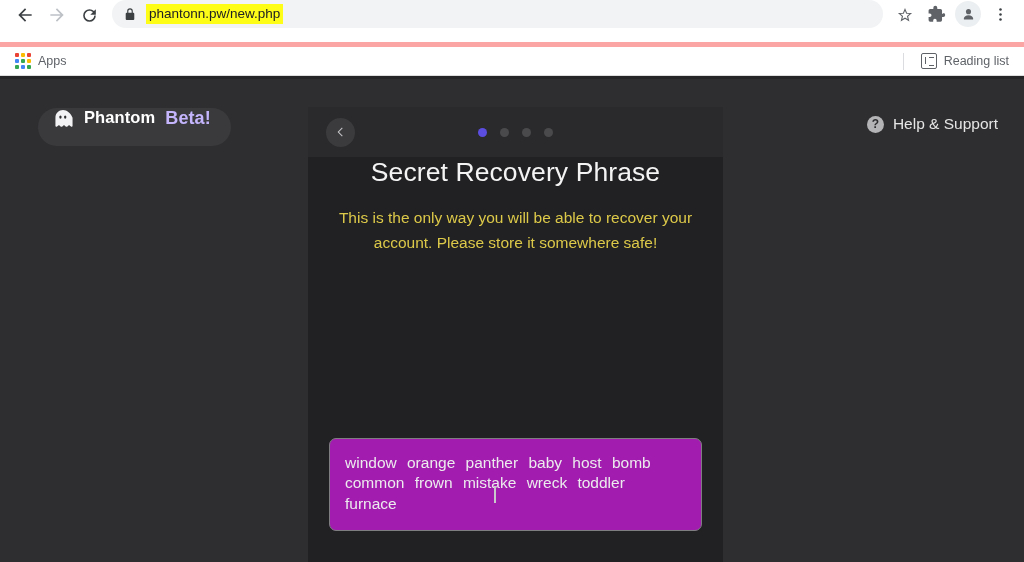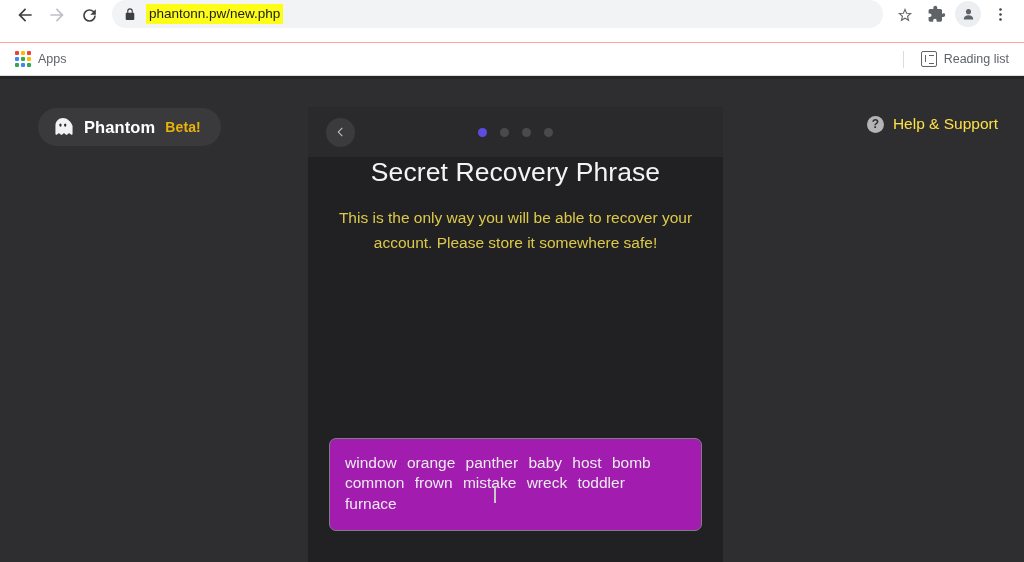--- a/index.html
+++ b/index.html
@@ -72,21 +72,21 @@
     margin: 0 2px;
   }
 
   
   .bookmarks-bar {
     height: 33px;
     display: flex;
     align-items: center;
     padding: 0 10px;
     background: #ffffff;
-    border-top: 1px solid #fca5a5;
+    border-top: 5px solid #fca5a5;
     position: relative;
   }
   .bm-item {
     display: flex;
     align-items: center;
     gap: 7px;
     padding: 3px 5px;
     border-radius: 4px;
   }
   .bm-label {
@@ -150,40 +150,40 @@
     height: 3px;
     background: #252527;
   }
 
   
   .brand {
     position: absolute;
     left: 38px; top: 32px;
     height: 38px;
     display: flex;
-    align-items: center;
+    align-items: flex-start;
     gap: 10px;
     padding: 0 20px 0 14px;
     border-radius: 19px;
     background: #3a3a3d;
   }
   .ghost {
     width: 22px; height: 22px;
     flex: 0 0 auto;
   }
   .brand-name {
     font-size: 16.5px;
     font-weight: bold;
     color: #ffffff;
     letter-spacing: .1px;
   }
   .brand-beta {
-    font-size: 14px;
+    font-size: 18px;
     font-weight: bold;
-    color: #eab308;
+    color: #c4b5fd;
     letter-spacing: .1px;
   }
 
   
   .help {
     position: absolute;
     right: 26px; top: 39px;
     display: flex;
     align-items: center;
     gap: 9px;
@@ -195,21 +195,21 @@
     color: #2e2e30;
     font-size: 12px;
     font-weight: bold;
     display: flex;
     align-items: center;
     justify-content: center;
     line-height: 1;
   }
   .help-label {
     font-size: 15.5px;
-    color: #fde047;
+    color: #e5e5e5;
   }
 
   
   .modal {
     position: absolute;
     left: 308px;
     top: 31px;
     width: 415px;
     height: 455px;
     background: #212123;

